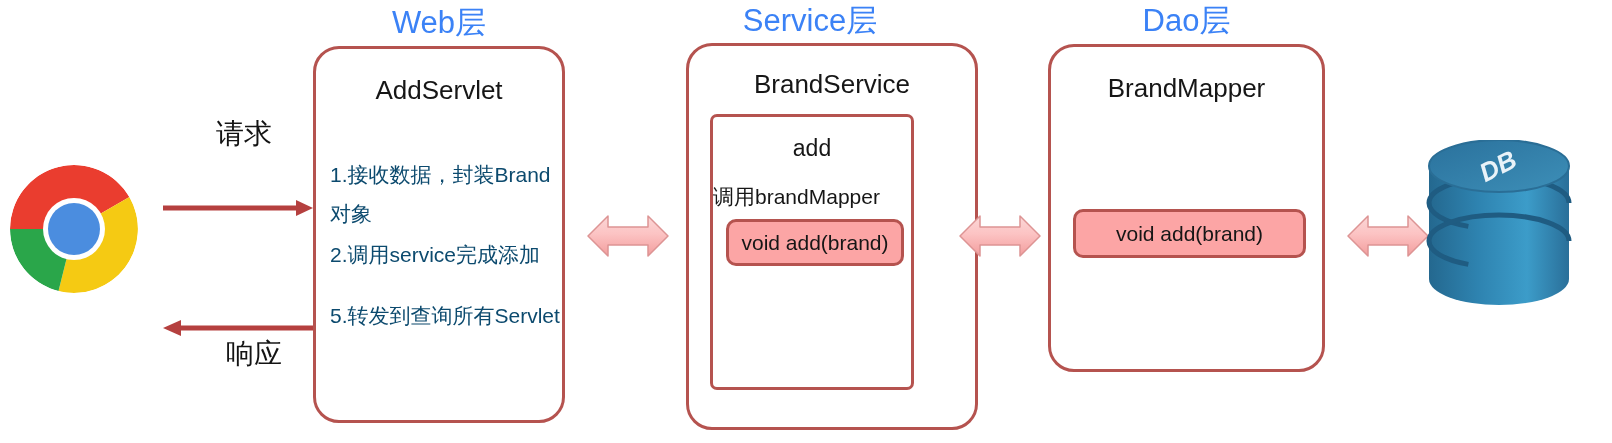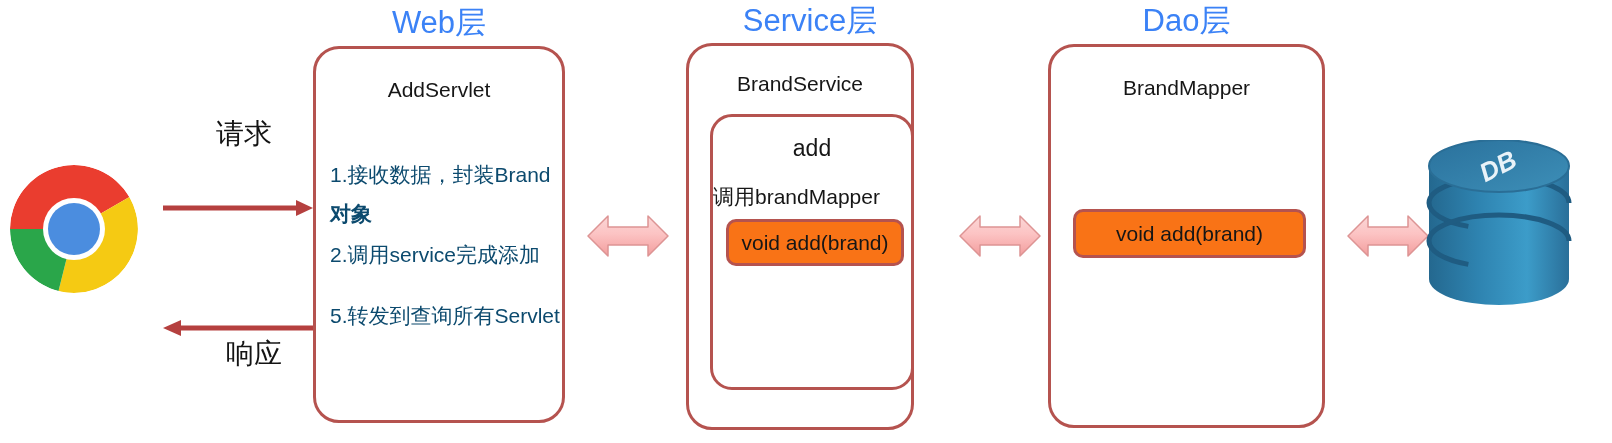--- a/index.html
+++ b/index.html
@@ -39,35 +39,35 @@
     box-sizing: border-box;
   }
   .box-inner-svc {
     border-radius: 22px;
     border-width: 3px;
   }
   .pill {
     position: absolute;
     border: 3px solid #b5534f;
     border-radius: 10px;
-    background: #f97316;
+    background: #fca5a5;
     box-sizing: border-box;
     display: flex;
     align-items: center;
     justify-content: center;
     font-size: 21px;
     color: #161616;
     white-space: nowrap;
   }
 
   .box-heading {
     position: absolute;
     width: 100%;
     text-align: center;
-    font-size: 21px;
+    font-size: 26px;
     line-height: 30px;
     color: #161616;
     white-space: nowrap;
   }
   .box-heading.sm {
     font-size: 23px;
     line-height: 26px;
   }
 
   .body-line {
@@ -149,62 +149,62 @@
     <path d="M3 12 L21 4 L21 20 Z" fill="#b5403f"></path>
   </svg>
 
   <div class="flow-label" style="left:226px; top:338px;">响应</div>
 
   <div class="layer-title" style="left:313px; top:6px; width:252px;">Web层</div>
 
   <div class="box" style="left:313px; top:46px; width:252px; height:377px;">
     <div class="box-heading" style="top:26px;">AddServlet</div>
     <div class="body-line" style="left:14px; top:113px;">1.接收数据，封装Brand</div>
-    <div class="body-line" style="left:14px; top:152px;font-weight:bold;">对象</div>
+    <div class="body-line" style="left:14px; top:152px;">对象</div>
     <div class="body-line" style="left:14px; top:193px;">2.调用service完成添加</div>
     <div class="body-line" style="left:14px; top:254px;">5.转发到查询所有Servlet</div>
   </div>
 
   <svg class="arrow-svg" style="left:586px; top:208px;" width="84" height="56">
     <defs>
       <linearGradient id="pinkGrad1" x1="0" y1="0" x2="0" y2="1">
         <stop offset="0%" stop-color="#fbd7d7"></stop>
         <stop offset="45%" stop-color="#fcc3c3"></stop>
         <stop offset="100%" stop-color="#f29d9d"></stop>
       </linearGradient>
     </defs>
     <path d="M2 28 L22 8 L22 19 L62 19 L62 8 L82 28 L62 48 L62 37 L22 37 L22 48 Z" fill="url(#pinkGrad1)" stroke="#dd9494" stroke-width="1.5" stroke-linejoin="round"></path>
   </svg>
 
   <div class="layer-title" style="left:686px; top:4px; width:248px;">Service层</div>
 
-  <div class="box" style="left:686px; top:43px; width:228px; height:387px;">
+  <div class="box" style="left:686px; top:43px; width:292px; height:387px;">
     <div class="box-heading" style="top:23px;">BrandService</div>
 
-    <div class="box box-inner-svc" style="left:21px; top:68px; width:204px; height:276px;">
+    <div class="box box-inner-svc" style="left:21px; top:68px; width:204px; height:276px;border-radius:7px;">
       <div class="box-heading sm" style="top:18px;">add</div>
       <div class="centered-line" style="top:67px;">调用brandMapper</div>
       <div class="pill" style="left:13px; top:102px; width:178px; height:47px;">void add(brand)</div>
     </div>
   </div>
 
   <svg class="arrow-svg" style="left:958px; top:208px;" width="84" height="56">
     <defs>
       <linearGradient id="pinkGrad2" x1="0" y1="0" x2="0" y2="1">
         <stop offset="0%" stop-color="#fbd7d7"></stop>
         <stop offset="45%" stop-color="#fcc3c3"></stop>
         <stop offset="100%" stop-color="#f29d9d"></stop>
       </linearGradient>
     </defs>
     <path d="M2 28 L22 8 L22 19 L62 19 L62 8 L82 28 L62 48 L62 37 L22 37 L22 48 Z" fill="url(#pinkGrad2)" stroke="#dd9494" stroke-width="1.5" stroke-linejoin="round"></path>
   </svg>
 
   <div class="layer-title" style="left:1048px; top:4px; width:277px;">Dao层</div>
 
-  <div class="box" style="left:1048px; top:44px; width:277px; height:384px;">
+  <div class="box" style="left:1048px; top:44px; width:277px; height:328px;">
     <div class="box-heading" style="top:26px;">BrandMapper</div>
     <div class="pill" style="left:22px; top:162px; width:233px; height:49px;">void add(brand)</div>
   </div>
 
   <svg class="arrow-svg" style="left:1346px; top:208px;" width="84" height="56">
     <defs>
       <linearGradient id="pinkGrad3" x1="0" y1="0" x2="0" y2="1">
         <stop offset="0%" stop-color="#fbd7d7"></stop>
         <stop offset="45%" stop-color="#fcc3c3"></stop>
         <stop offset="100%" stop-color="#f29d9d"></stop>

